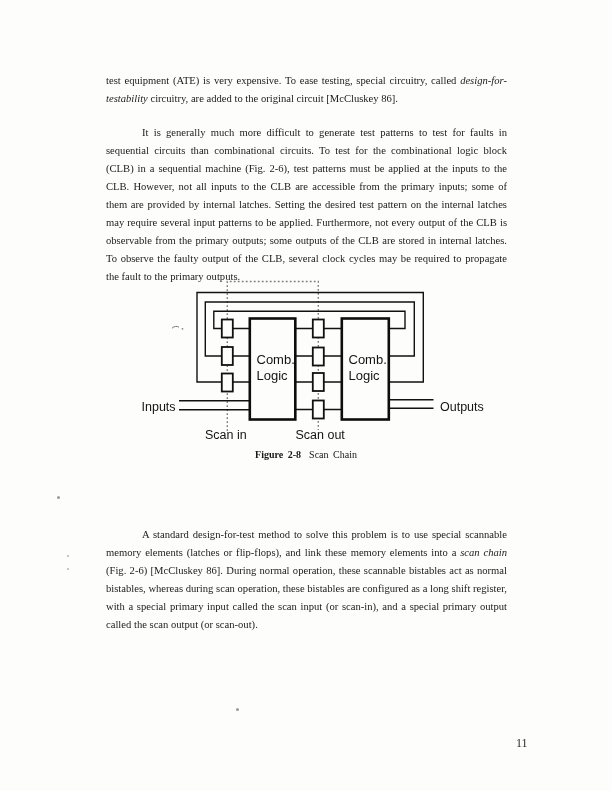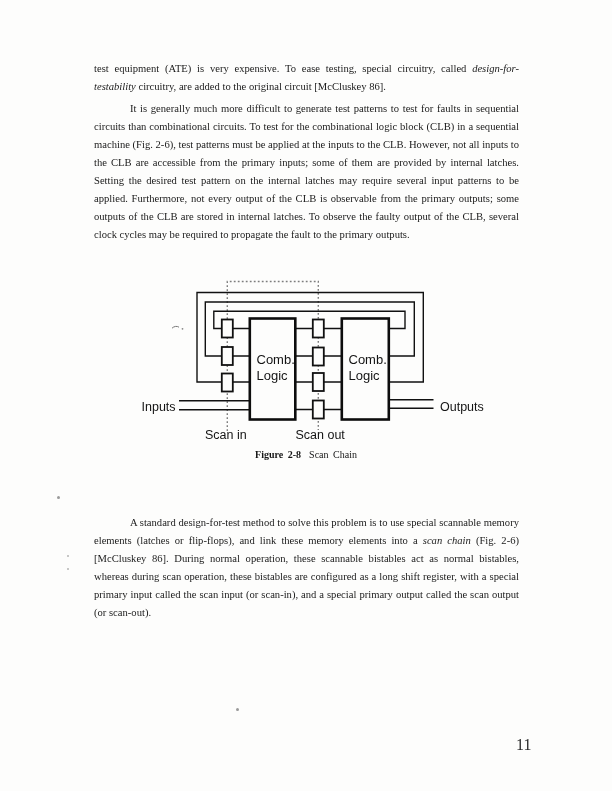--- a/index.html
+++ b/index.html
@@ -4,34 +4,34 @@
 <style>
   html,body{margin:0;padding:0;background:#ffffff;}
   .page{
     position:relative;width:612px;height:791px;background:#fdfdfc;
     font-family:"Liberation Serif",serif;color:#1a1a1a;overflow:hidden;
   }
   .text-block{position:absolute;left:90px;width:433px;}
   .tb-top{top:56px;}
   .tb-bottom{top:510px;}
   .para{
-    margin:4px;font-size:10.6px;line-height:18px;text-align:justify;
+    margin:16px;font-size:10.6px;line-height:18px;text-align:justify;
     color:#1a1a1a;
   }
   .para.indented{text-indent:36px;}
   .seg-i{font-style:italic;}
   .figure-svg{position:absolute;left:135px;top:274px;width:360px;height:172px;}
   .figure-caption{
     position:absolute;left:0;top:449px;width:612px;text-align:center;
     font-size:10px;line-height:12px;color:#151515;
   }
   .cap-label{font-weight:bold;word-spacing:2px;}
   .cap-title{margin-left:8px;word-spacing:2px;}
   .page-number{
-    position:absolute;left:516px;top:736px;font-size:16px;color:#2a2a2a;
+    position:absolute;left:516px;top:736px;font-size:12px;color:#2a2a2a;
   }
   .speck{position:absolute;background:#a8a8a8;border-radius:50%;}
   .speck.s1{left:57px;top:496px;width:3px;height:3px;background:#9a9a9a;}
   .speck.s2{left:67px;top:555px;width:2px;height:2px;background:#b5b5b5;}
   .speck.s3{left:67px;top:568px;width:2px;height:2px;background:#b5b5b5;}
   .speck.s4{left:236px;top:708px;width:3px;height:3px;background:#9a9a9a;}
   .fig-label{font-family:"Liberation Sans",sans-serif;font-size:12.5px;fill:#141414;}
   .fig-box-label{font-family:"Liberation Sans",sans-serif;font-size:13px;fill:#141414;}
 </style>
 </head>

